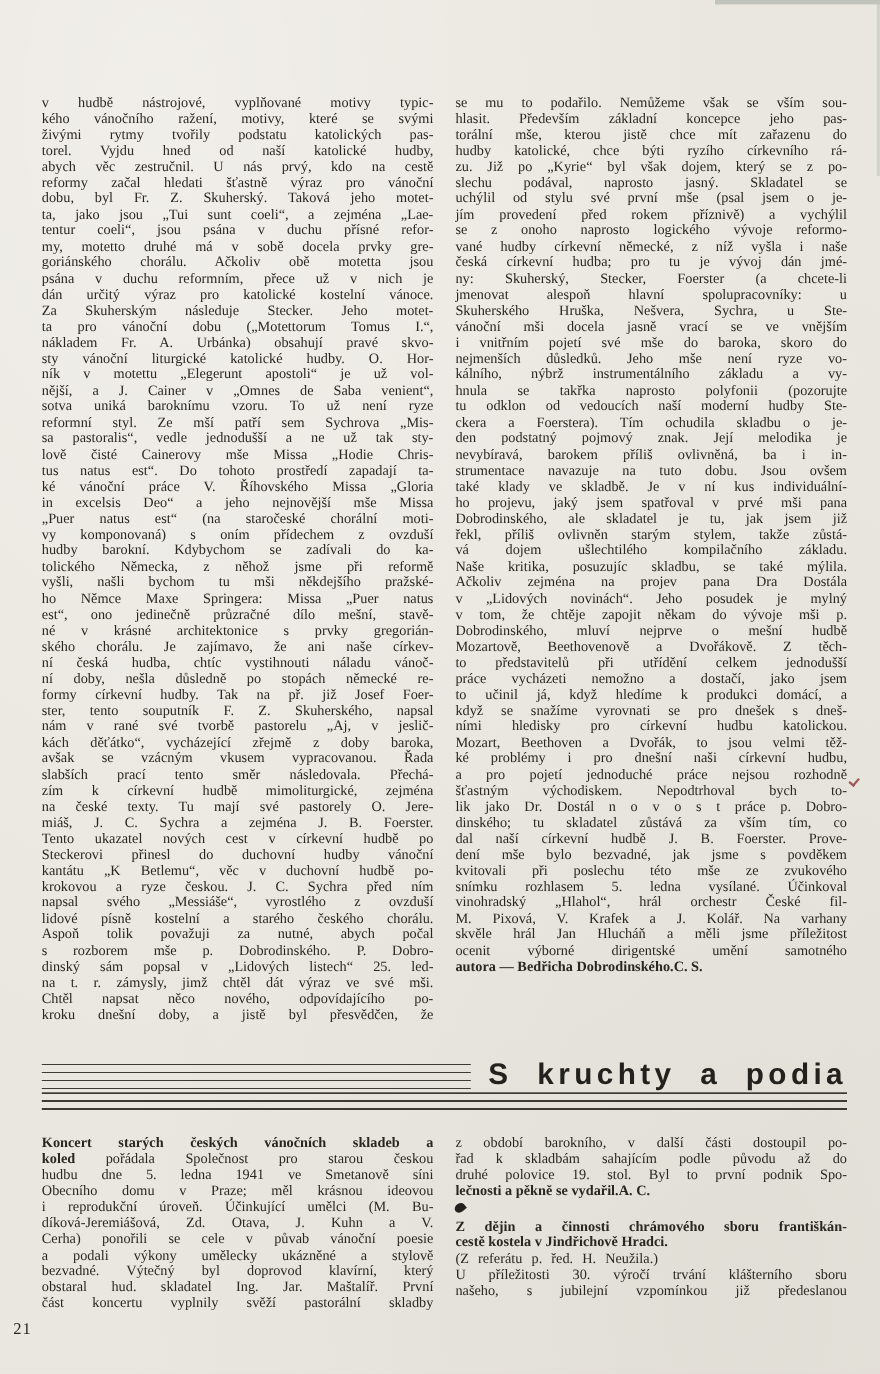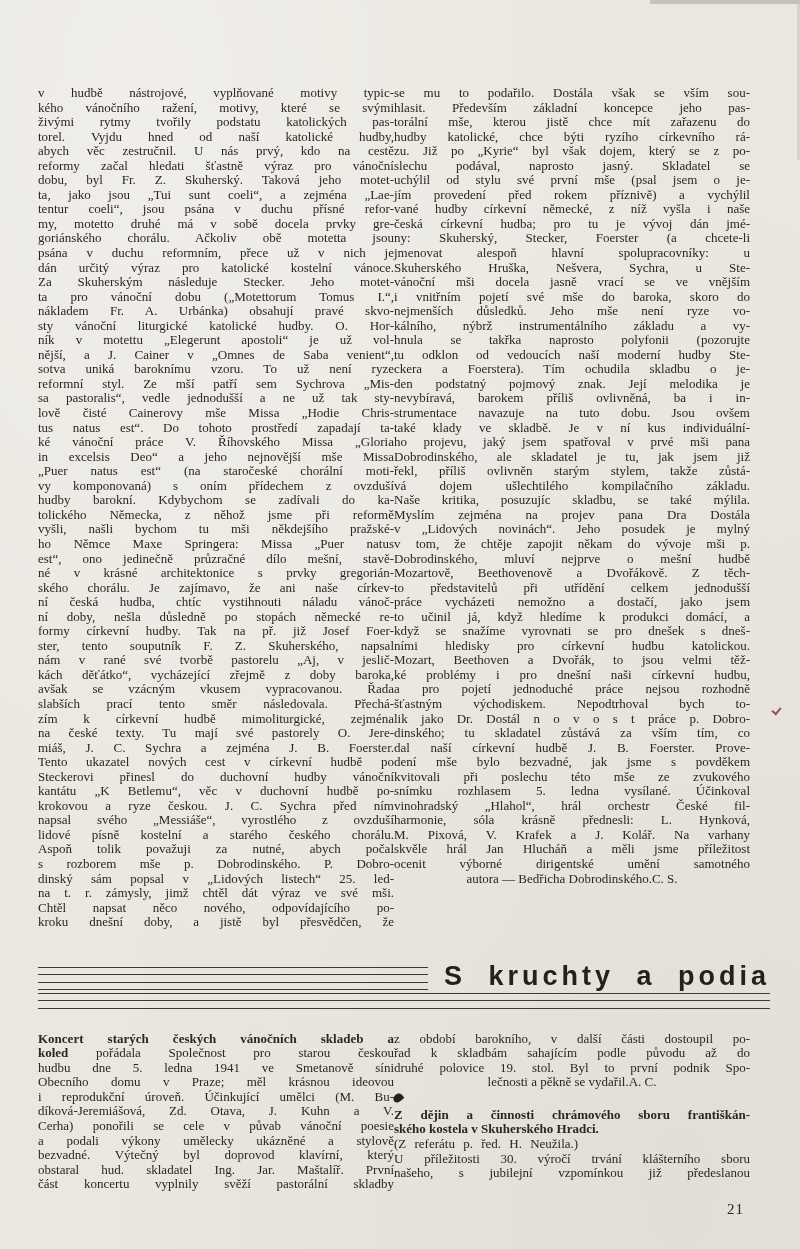--- a/index.html
+++ b/index.html
@@ -11,25 +11,25 @@
       radial-gradient(ellipse at 18% 8%, rgba(255,255,255,.30), transparent 55%),
       radial-gradient(ellipse at 85% 95%, rgba(120,110,90,.07), transparent 60%),
       radial-gradient(ellipse at 60% 50%, rgba(255,255,255,.10), transparent 70%);
     font-family:"Liberation Serif","DejaVu Serif",serif;
     font-size:13px;line-height:14.55px;color:#2a2721;
     overflow:hidden;
   }
   .scan-edge-top{position:absolute;top:0;right:0;width:150px;height:4px;background:#b7bcb3;opacity:.8;}
   .scan-edge-right{position:absolute;top:0;right:0;width:3px;height:160px;background:#c2c6bd;opacity:.6;}
   .content{position:absolute;left:38px;top:86px;width:732px;}
-  .cols{display:flex;}
+  .cols{display:flex;gap:20px;}
   .col{width:356px;}
   .tl{text-align:justify;text-align-last:justify;}
   .tl[data-align="left"]{text-align-last:left;}
-  .tl.split{display:flex;justify-content:center;text-align:left;text-align-last:left;}
+  .tl.split{display:flex;justify-content:flex-start;text-align:left;text-align-last:left;font-weight:bold;}
   b{font-weight:700;}
 
   
   .section-divider{margin-top:3px;}
   .divider-top{display:flex;align-items:flex-start;margin-top:31px;}
   .divider-lines-left{
     flex:1;height:24px;margin-top:6px;
     background:repeating-linear-gradient(to bottom,#3c3a35 0,#3c3a35 1.1px,transparent 1.1px,transparent 7.3px);
   }
   .section-title{
@@ -47,21 +47,21 @@
   .bottom{margin-top:22px;}
   .ornament-row{height:15px;margin:2px 0 1px 0;}
   .ink-blot{
     display:inline-block;width:8px;height:10px;margin-left:0px;
     background:#23211d;border-radius:60% 60% 60% 0;
     transform:rotate(-130deg);
   }
   .subtitle{text-align:left;word-spacing:5px;}
 
   .page-number{
-    margin-top:10px;text-align:right;transform:translateX(-26px);
+    margin-top:10px;text-align:left;transform:translateX(-26px);
     font-size:15px;letter-spacing:1px;color:#2a2721;
   }
   .red-tick{
     position:absolute;left:772px;top:707px;width:7px;height:4px;
     border-left:2px solid #8e3d3d;border-bottom:2px solid #8e3d3d;
     transform:rotate(-50deg);opacity:.85;
   }
 </style>
 </head>
 <body>
@@ -128,28 +128,29 @@
           <div class="tl">napsal svého „Messiáše“, vyrostlého z ovzduší</div>
           <div class="tl">lidové písně kostelní a starého českého chorálu.</div>
           <div class="tl">Aspoň tolik považuji za nutné, abych počal</div>
           <div class="tl">s rozborem mše p. Dobrodinského. P. Dobro-</div>
           <div class="tl">dinský sám popsal v „Lidových listech“ 25. led-</div>
           <div class="tl">na t. r. zámysly, jimž chtěl dát výraz ve své mši.</div>
           <div class="tl">Chtěl napsat něco nového, odpovídajícího po-</div>
           <div class="tl">kroku dnešní doby, a jistě byl přesvědčen, že</div>
         </div>
       <div class="col">
-          <div class="tl">se mu to podařilo. Dostála však se vším sou-</div>
+          <div class="tl">se mu to podařilo. Nemůžeme však se vším sou-</div>
           <div class="tl">hlasit. Především základní koncepce jeho pas-</div>
           <div class="tl">torální mše, kterou jistě chce mít zařazenu do</div>
           <div class="tl">hudby katolické, chce býti ryzího církevního rá-</div>
           <div class="tl">zu. Již po „Kyrie“ byl však dojem, který se z po-</div>
           <div class="tl">slechu podával, naprosto jasný. Skladatel se</div>
           <div class="tl">uchýlil od stylu své první mše (psal jsem o je-</div>
           <div class="tl">jím provedení před rokem příznivě) a vychýlil</div>
+          <div class="tl">se z onoho naprosto logického vývoje reformo-</div>
           <div class="tl">vané hudby církevní německé, z níž vyšla i naše</div>
           <div class="tl">česká církevní hudba; pro tu je vývoj dán jmé-</div>
           <div class="tl">ny: Skuherský, Stecker, Foerster (a chcete-li</div>
           <div class="tl">jmenovat alespoň hlavní spolupracovníky: u</div>
           <div class="tl">Skuherského Hruška, Nešvera, Sychra, u Ste-</div>
           <div class="tl">vánoční mši docela jasně vrací se ve vnějším</div>
           <div class="tl">i vnitřním pojetí své mše do baroka, skoro do</div>
           <div class="tl">nejmenších důsledků. Jeho mše není ryze vo-</div>
           <div class="tl">kálního, nýbrž instrumentálního základu a vy-</div>
           <div class="tl">hnula se takřka naprosto polyfonii (pozorujte</div>
@@ -157,42 +158,41 @@
           <div class="tl">ckera a Foerstera). Tím ochudila skladbu o je-</div>
           <div class="tl">den podstatný pojmový znak. Její melodika je</div>
           <div class="tl">nevybíravá, barokem příliš ovlivněná, ba i in-</div>
           <div class="tl">strumentace navazuje na tuto dobu. Jsou ovšem</div>
           <div class="tl">také klady ve skladbě. Je v ní kus individuální-</div>
           <div class="tl">ho projevu, jaký jsem spatřoval v prvé mši pana</div>
           <div class="tl">Dobrodinského, ale skladatel je tu, jak jsem již</div>
           <div class="tl">řekl, příliš ovlivněn starým stylem, takže zůstá-</div>
           <div class="tl">vá dojem ušlechtilého kompilačního základu.</div>
           <div class="tl">Naše kritika, posuzujíc skladbu, se také mýlila.</div>
-          <div class="tl">Myslím zejména na projev pana Dra Dostála</div>
+          <div class="tl">Ačkoliv zejména na projev pana Dra Dostála</div>
           <div class="tl">v „Lidových novinách“. Jeho posudek je mylný</div>
           <div class="tl">v tom, že chtěje zapojit někam do vývoje mši p.</div>
           <div class="tl">Dobrodinského, mluví nejprve o mešní hudbě</div>
           <div class="tl">Mozartově, Beethovenově a Dvořákově. Z těch-</div>
           <div class="tl">to představitelů při utřídění celkem jednodušší</div>
           <div class="tl">práce vycházeti nemožno a dostačí, jako jsem</div>
           <div class="tl">to učinil já, když hledíme k produkci domácí, a</div>
           <div class="tl">když se snažíme vyrovnati se pro dnešek s dneš-</div>
           <div class="tl">ními hledisky pro církevní hudbu katolickou.</div>
           <div class="tl">Mozart, Beethoven a Dvořák, to jsou velmi těž-</div>
           <div class="tl">ké problémy i pro dnešní naši církevní hudbu,</div>
           <div class="tl">a pro pojetí jednoduché práce nejsou rozhodně</div>
           <div class="tl">šťastným východiskem. Nepodtrhoval bych to-</div>
           <div class="tl">lik jako Dr. Dostál n o v o s t práce p. Dobro-</div>
           <div class="tl">dinského; tu skladatel zůstává za vším tím, co</div>
           <div class="tl">dal naší církevní hudbě J. B. Foerster. Prove-</div>
           <div class="tl">dení mše bylo bezvadné, jak jsme s povděkem</div>
           <div class="tl">kvitovali při poslechu této mše ze zvukového</div>
           <div class="tl">snímku rozhlasem 5. ledna vysílané. Účinkoval</div>
           <div class="tl">vinohradský „Hlahol“, hrál orchestr České fil-</div>
-          <div class="tl">harmonie, sóla krásně přednesli: L. Hynková,</div>
           <div class="tl">M. Pixová, V. Krafek a J. Kolář. Na varhany</div>
           <div class="tl">skvěle hrál Jan Hlucháň a měli jsme příležitost</div>
           <div class="tl">ocenit výborné dirigentské umění samotného</div>
           <div class="tl split">
             <span>autora — Bedřicha Dobrodinského.</span>
             <span>C. S.</span>
           </div>
         </div>
     </div>
 
@@ -227,21 +227,21 @@
             <div class="tl split">
               <span>lečnosti a pěkně se vydařil.</span>
               <span>A. C.</span>
             </div>
           </div>
         <div class="ornament-row">
           <span class="ink-blot"></span>
         </div>
         <div>
             <div class="tl"><b>Z dějin a činnosti chrámového sboru františkán-</b></div>
-            <div class="tl" data-align="left"><b>ského kostela v Skuherského Hradci.</b></div>
+            <div class="tl" data-align="left"><b>cestě kostela v Jindřichově Hradci.</b></div>
           </div>
         <div class="subtitle">(Z referátu p. řed. H. Neužila.)</div>
         <div>
             <div class="tl">U příležitosti 30. výročí trvání klášterního sboru</div>
             <div class="tl">našeho, s jubilejní vzpomínkou již předeslanou</div>
           </div>
       </div>
     </div>
 
     <div class="page-number">21</div>

